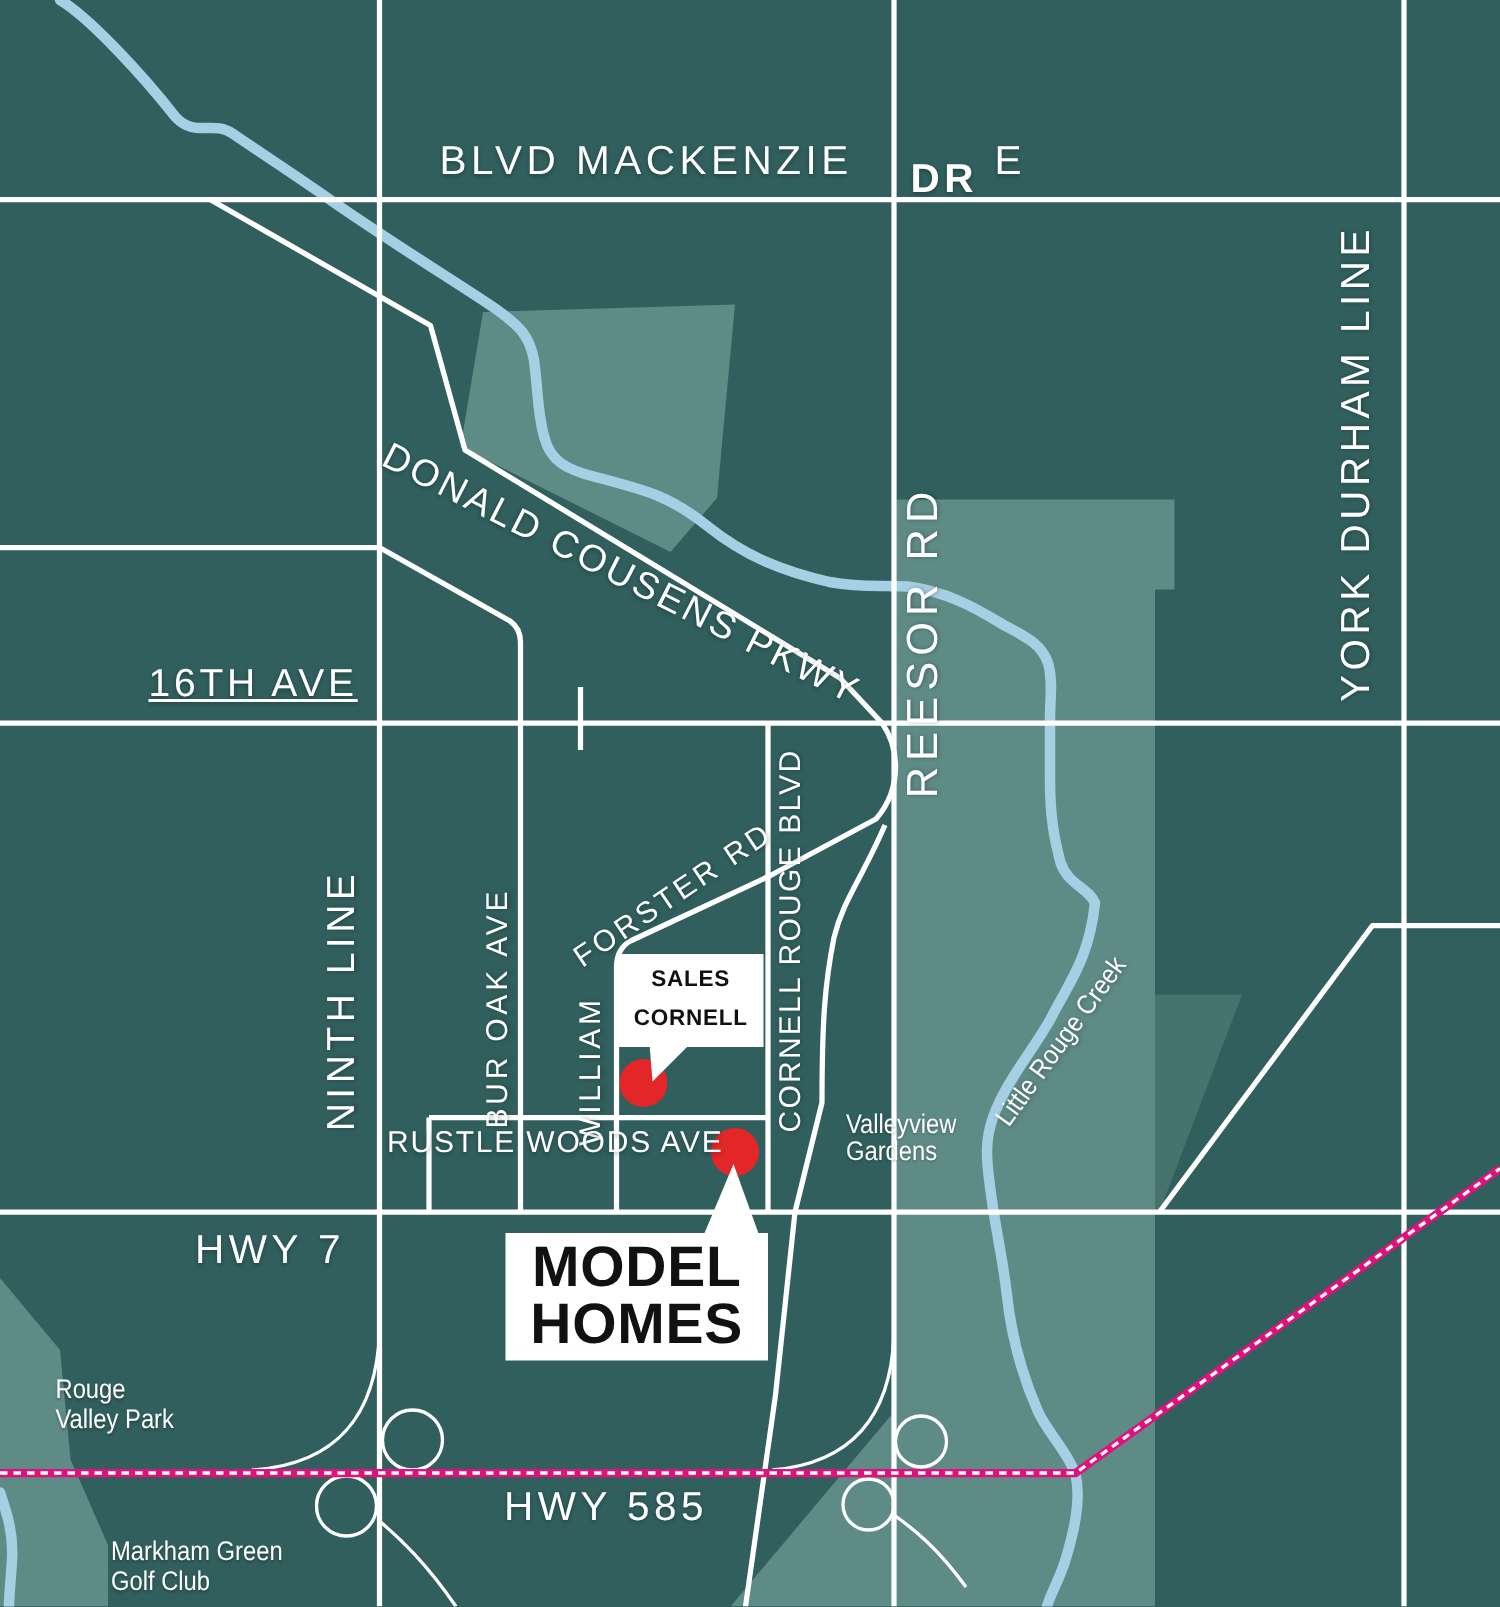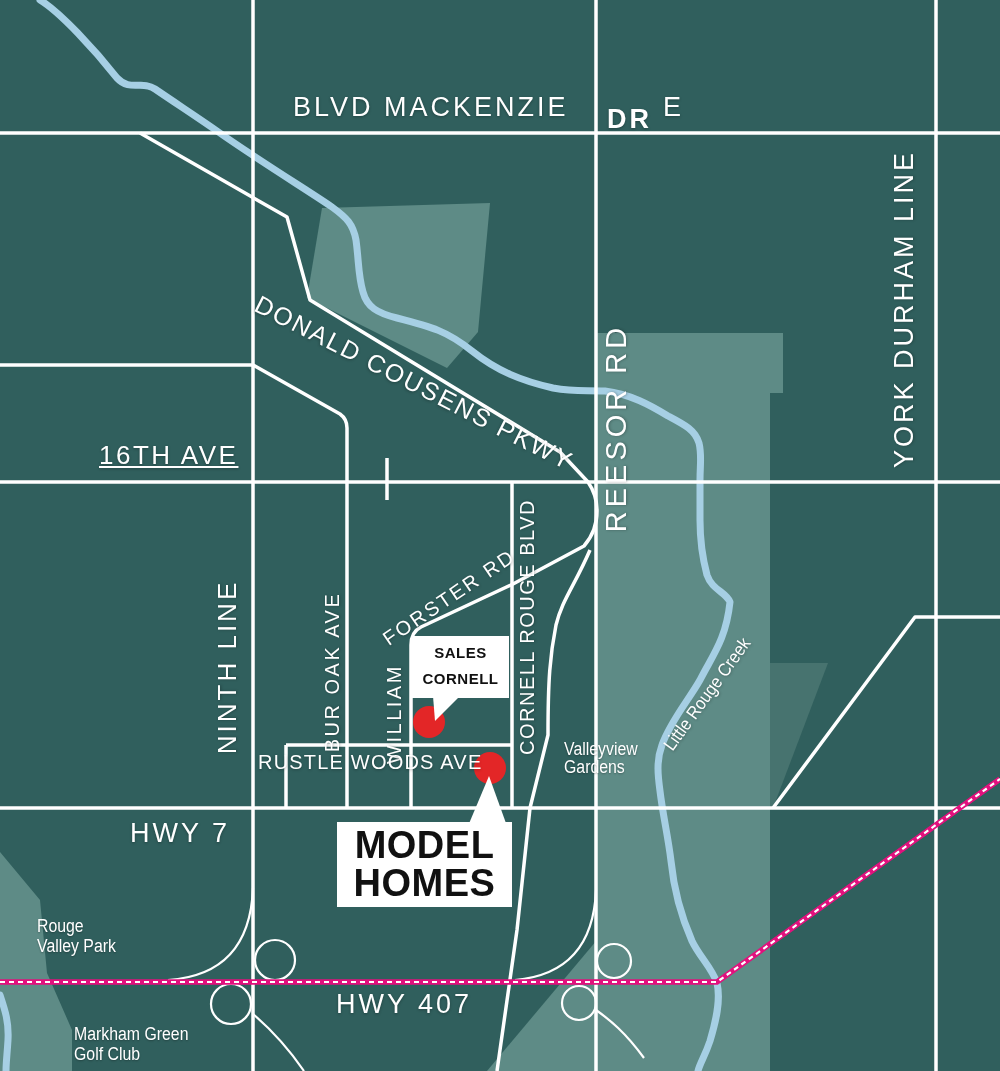--- a/index.html
+++ b/index.html
@@ -127,21 +127,21 @@
 
 <div class="lbl rot big" style="left:904px;top:309px;">YORK DURHAM LINE</div>
 
 <div class="lbl" style="left:414px;top:383px;font-size:25px;letter-spacing:2px;
             transform:translate(-50%,-50%) rotate(27deg);">DONALD COUSENS PKWY</div>
 
 <div class="lbl" style="left:258px;top:752px;font-size:20px;letter-spacing:1.2px;">RUSTLE WOODS AVE</div>
 
 <div class="lbl big" style="left:130px;top:820px;">HWY 7</div>
 
-<div class="lbl big" style="left:336px;top:991px;">HWY 407</div>
+<div class="lbl big" style="left:336px;top:991px;">HWY 585</div>
 
 <div class="lbl" style="left:707px;top:694px;font-size:18px;
             transform:translate(-50%,-50%) rotate(-54deg) scaleX(0.9);">Little Rouge Creek</div>
 
 <div class="place" style="left:564px;top:740px;line-height:18px;">
   <div>Valleyview</div>
   <div>Gardens</div>
 </div>
 
 <div class="place" style="left:37px;top:916px;">

